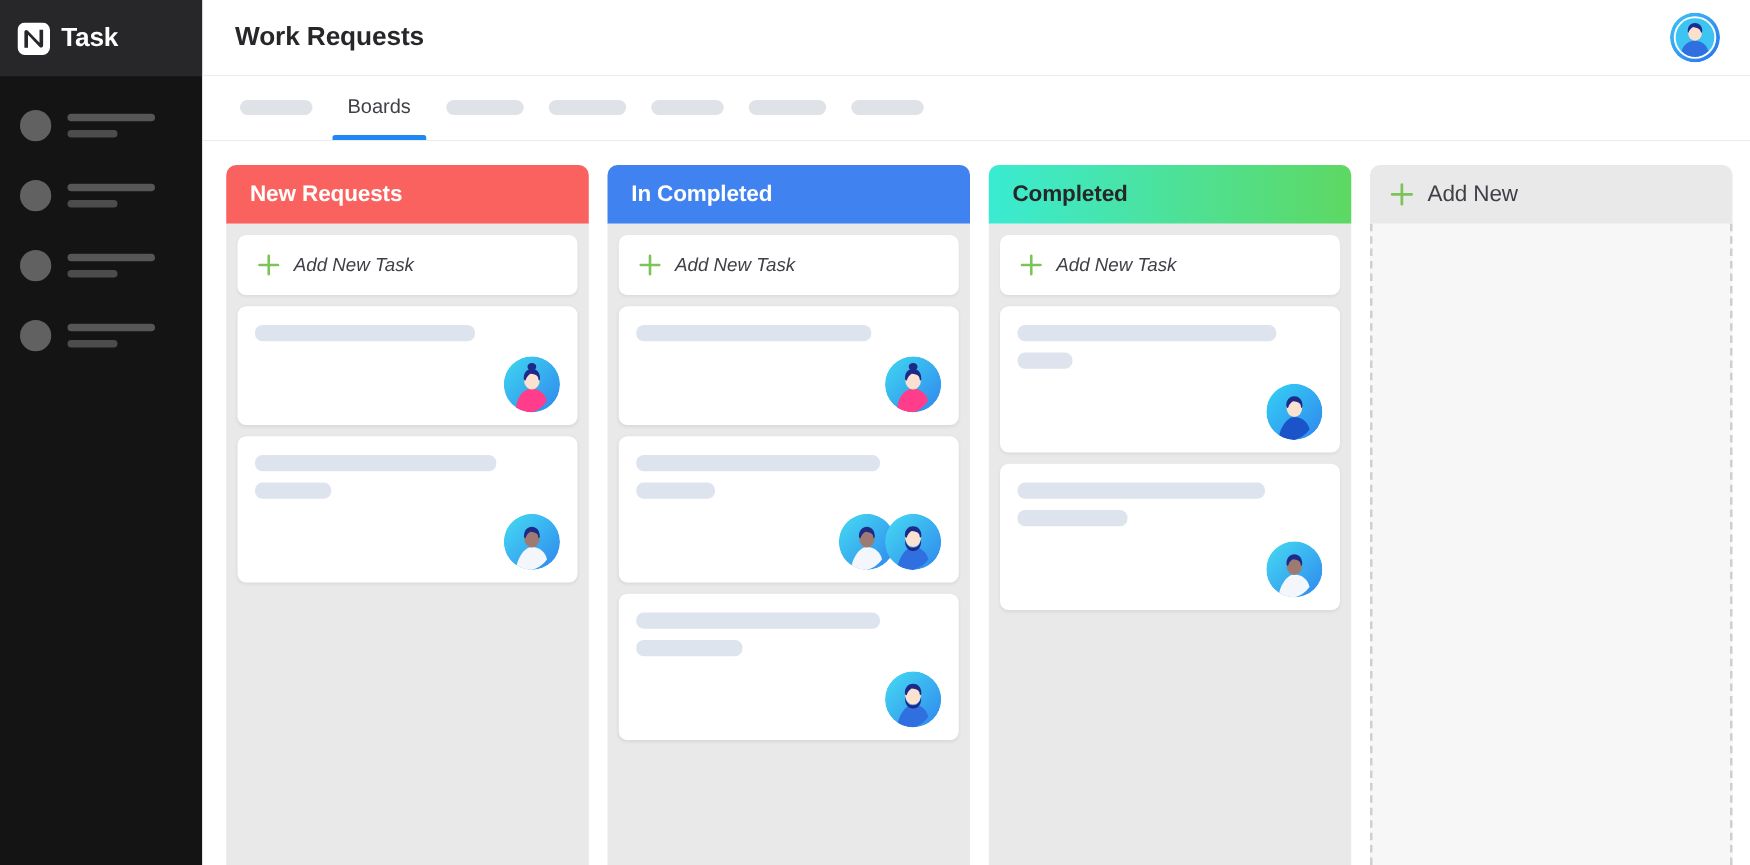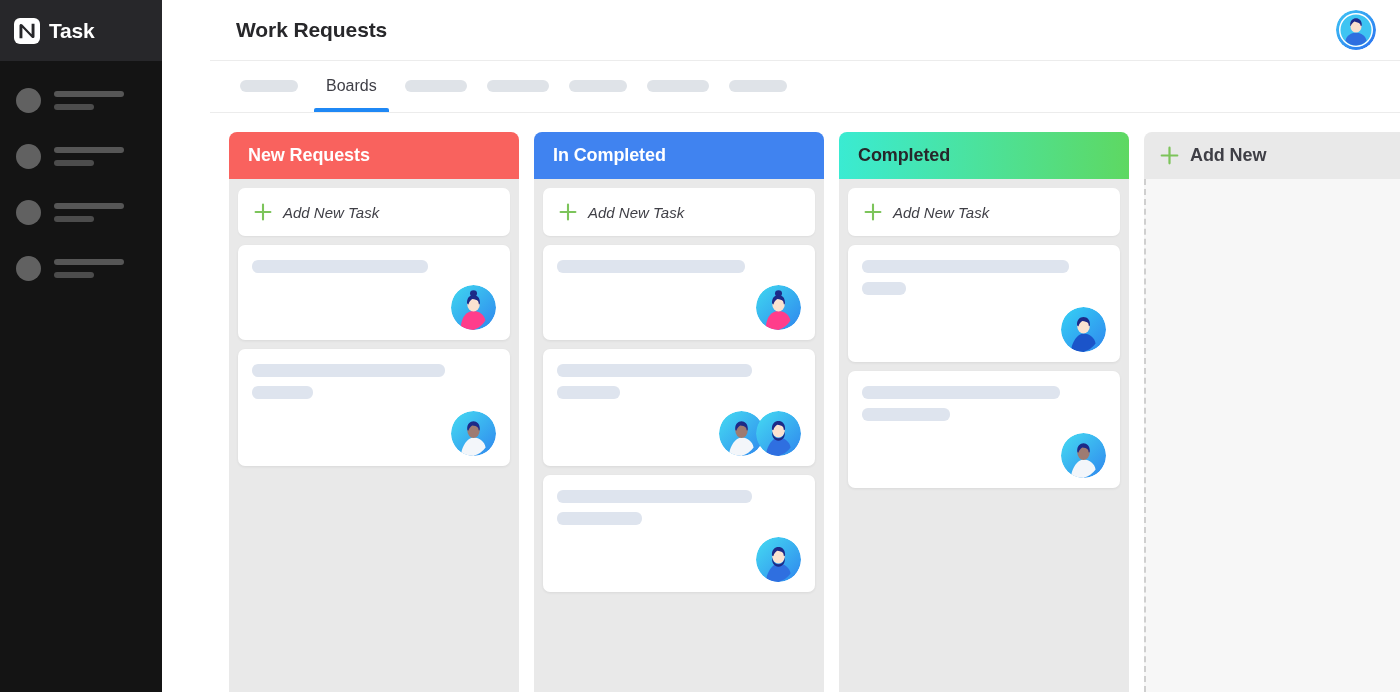--- a/index.html
+++ b/index.html
@@ -88,21 +88,20 @@
   .nav-line-b { height: 6px; border-radius: 3px; background: #4c4c4c; }
 
   
   .main {
     flex: 1 1 auto;
     height: 692px;
     display: flex;
     flex-direction: column;
     background: #ffffff;
     min-width: 0;
-    margin-left: 48px;
   }
 
   .topbar {
     height: 61px;
     flex: 0 0 61px;
     display: flex;
     align-items: center;
     padding: 0 24px 0 26px;
     border-bottom: 1px solid #ececec;
     background: #ffffff;
@@ -290,21 +289,21 @@
     border-radius: 8px 8px 0 0;
     background: #e9e9e9;
     display: flex;
     align-items: center;
     gap: 11px;
     padding-left: 16px;
   }
 
   .addnew-label {
     font-size: 18px;
-    font-weight: bold;
+    font-weight: normal;
     color: #3f3f46;
     letter-spacing: -0.1px;
   }
 
   .addnew-body {
     flex: 1 1 auto;
     background: #f7f7f7;
     border-left: 2px dashed #cfcfcf;
     border-right: 2px dashed #cfcfcf;
   }

